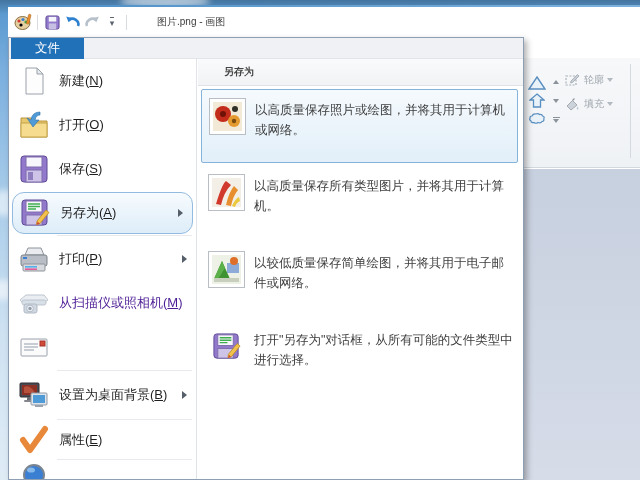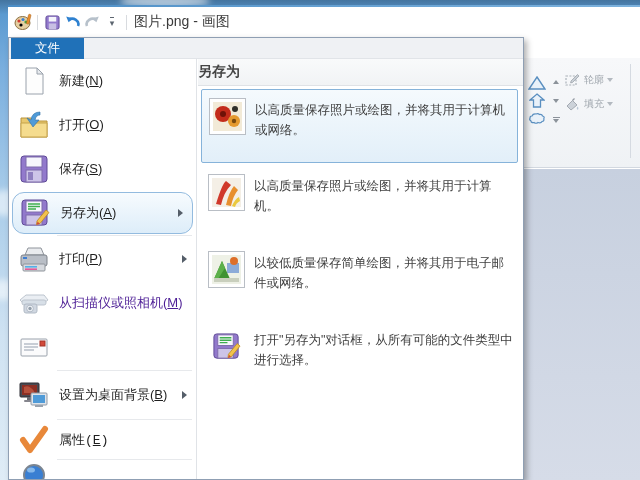--- a/index.html
+++ b/index.html
@@ -6,21 +6,21 @@
   body{font-family:"Liberation Sans",sans-serif;}
   .screen{position:relative;width:640px;height:480px;overflow:hidden;
     background:linear-gradient(180deg,#44749f 0%,#5b9ad0 3%,#79aede 14%,#a7cbe9 40%,#cfe2f2 70%,#dfecf6 100%);}
   .cloud{position:absolute;background:rgba(255,255,255,.55);border-radius:50%;filter:blur(3px);}
   .window{position:absolute;left:8px;top:5px;width:632px;height:475px;background:#fff;}
   .win-topline{height:2px;background:linear-gradient(90deg,#4c8ec6,#7db2dd);}
   .titlebar{height:30px;display:flex;align-items:center;padding-left:5px;}
   .qbtn{display:flex;align-items:center;justify-content:center;width:20px;height:22px;}
   .qsep{width:1px;height:15px;background:#d8dbdf;margin:0 4px;}
   .ddg{font-size:9px;color:#5d6670;line-height:1;border-top:1px solid #5d6670;padding-top:1px;}
-  .title{font-size:14px;color:#3b3b3b;margin-left:3px;white-space:nowrap;}
+  .title{font-size:10px;color:#3b3b3b;margin-left:26px;white-space:nowrap;}
   
   .ribbon{position:absolute;left:515px;top:53px;width:117px;height:110px;
     background:linear-gradient(#f7f8fa,#eff2f5);border-bottom:1px solid #d2d8e0;}
   .shapebtn{position:absolute;width:22px;height:17px;display:flex;align-items:center;justify-content:center;}
   .scrollbtn{position:absolute;left:26px;width:14px;height:13px;display:flex;align-items:center;justify-content:center;}
   .tri-up{width:0;height:0;border-left:3px solid transparent;border-right:3px solid transparent;border-bottom:4px solid #8b929a;}
   .tri-dn{width:0;height:0;border-left:3px solid transparent;border-right:3px solid transparent;border-top:4px solid #8b929a;}
   .morewrap{display:flex;flex-direction:column;align-items:center;}
   .morewrap .bar{width:7px;height:1px;background:#8b929a;margin-bottom:1px;}
   .rrow{position:absolute;left:42px;display:flex;align-items:center;height:18px;}
@@ -40,21 +40,21 @@
   .mi{height:44px;display:flex;align-items:center;padding-left:9px;position:relative;font-size:13px;color:#1f1f1f;}
   .mi .ic{width:32px;height:32px;margin-right:9px;flex:0 0 32px;}
   .mi.sel{height:42px;margin:1px 3px;border:1px solid #93bbdf;border-radius:12px;
     background:linear-gradient(#f7fbfe,#ddedf9);padding-left:6px;}
   .mi.disabled{color:#4c1d95;}
   .mi.disabled .ic{opacity:.65;}
   .mi .arrow{position:absolute;right:9px;width:0;height:0;border-top:4px solid transparent;
     border-bottom:4px solid transparent;border-left:5px solid #555e69;}
   .msep{height:1px;background:#e7e9ec;margin:1px 4px 1px 48px;}
   .sub-header{height:27px;border-bottom:1px solid #dfe2e6;background:linear-gradient(#f9fafb,#f1f3f5);
-    font-size:14px;font-weight:bold;color:#454545;display:flex;align-items:center;padding-left:0;}
+    font-size:10px;font-weight:bold;color:#454545;display:flex;align-items:center;padding-left:26px;}
   .smi{position:relative;margin:3px 5px 3px 3px;padding:7px 4px 4px 53px;height:74px;}
   .smi.first{margin-top:3px;}
   .smi.sel{border:1px solid #86b3da;border-radius:2px;background:linear-gradient(#f5fafd,#e2eff9);}
   .smi .thumb{position:absolute;left:7px;top:8px;width:37px;height:37px;background:#fff;
     border:1px solid #b9bec5;box-shadow:0 0 0 2px #fff inset;padding:3px;}
   .smi .t{font-size:13px;font-weight:bold;color:#1b1b1b;margin-bottom:3px;line-height:15px;}
   .smi .d{font-size:12.5px;color:#3e3e3e;line-height:20px;width:260px;}
   u{text-decoration:underline;}
 </style>
 </head>
@@ -253,21 +253,21 @@
               <rect x="6" y="21" width="11" height="2" rx="1" fill="#85858d"></rect>
               <rect x="13" y="14" width="16" height="12" rx="1" fill="#dfe4ea" stroke="#8f99a5"></rect>
               <rect x="15" y="16" width="12" height="8" fill="#4f9bd8"></rect>
               <rect x="17" y="26" width="8" height="2" fill="#9aa3ae"></rect>
             </svg>
           </span>
           <span>设置为桌面背景(<u>B</u>)</span>
           <span class="arrow"></span>
         </div>
         <div class="msep"></div>
-        <div class="mi" style="height:37px;font-family:Liberation Mono, monospace;">
+        <div class="mi" style="height:37px;">
           <span class="ic">
             <svg width="32" height="32" viewBox="0 0 32 32">
               <path d="M5 16 L12 26 L27 5" stroke="#e8883a" stroke-width="6" fill="none" stroke-linecap="round" stroke-linejoin="round"></path>
             </svg>
           </span>
           <span>属性(<u>E</u>)</span>
         </div>
         <div class="msep"></div>
         <div class="mi" style="height:24px;">
           <span style="width:24px;height:24px;margin-left:4px;">
@@ -301,21 +301,21 @@
         <div class="smi">
           <span class="thumb">
             <svg width="29" height="29" viewBox="0 0 29 29">
               <rect width="29" height="29" fill="#f4efe6"></rect>
               <path d="M4 26 Q10 6 14 3 L19 7 Q12 14 9 27 Z" fill="#d0392b"></path>
               <path d="M14 27 Q17 14 22 8 L26 12 Q21 18 19 28 Z" fill="#e78f2e"></path>
               <path d="M20 28 q3-7 7-9 l1 4 q-4 2 -5 6 Z" fill="#eac93f"></path>
             </svg>
           </span>
           <div class="t"></div>
-          <div class="d">以高质量保存照片或绘图，并将其用于计算机。</div>
+          <div class="d">以高质量保存所有类型图片，并将其用于计算机。</div>
         </div>
 
         <div class="smi">
           <span class="thumb">
             <svg width="29" height="29" viewBox="0 0 29 29">
               <rect width="29" height="29" fill="#eef1e6"></rect>
               <rect x="15" y="8" width="12" height="10" fill="#8cabd8"></rect>
               <path d="M2 24 L10 6 L18 24 Z" fill="#3f9232"></path>
               <path d="M2 24 L10 6 L13 13 L6 24 Z" fill="#5cb04a"></path>
               <circle cx="22" cy="6" r="4" fill="#dd6f2a"></circle>

